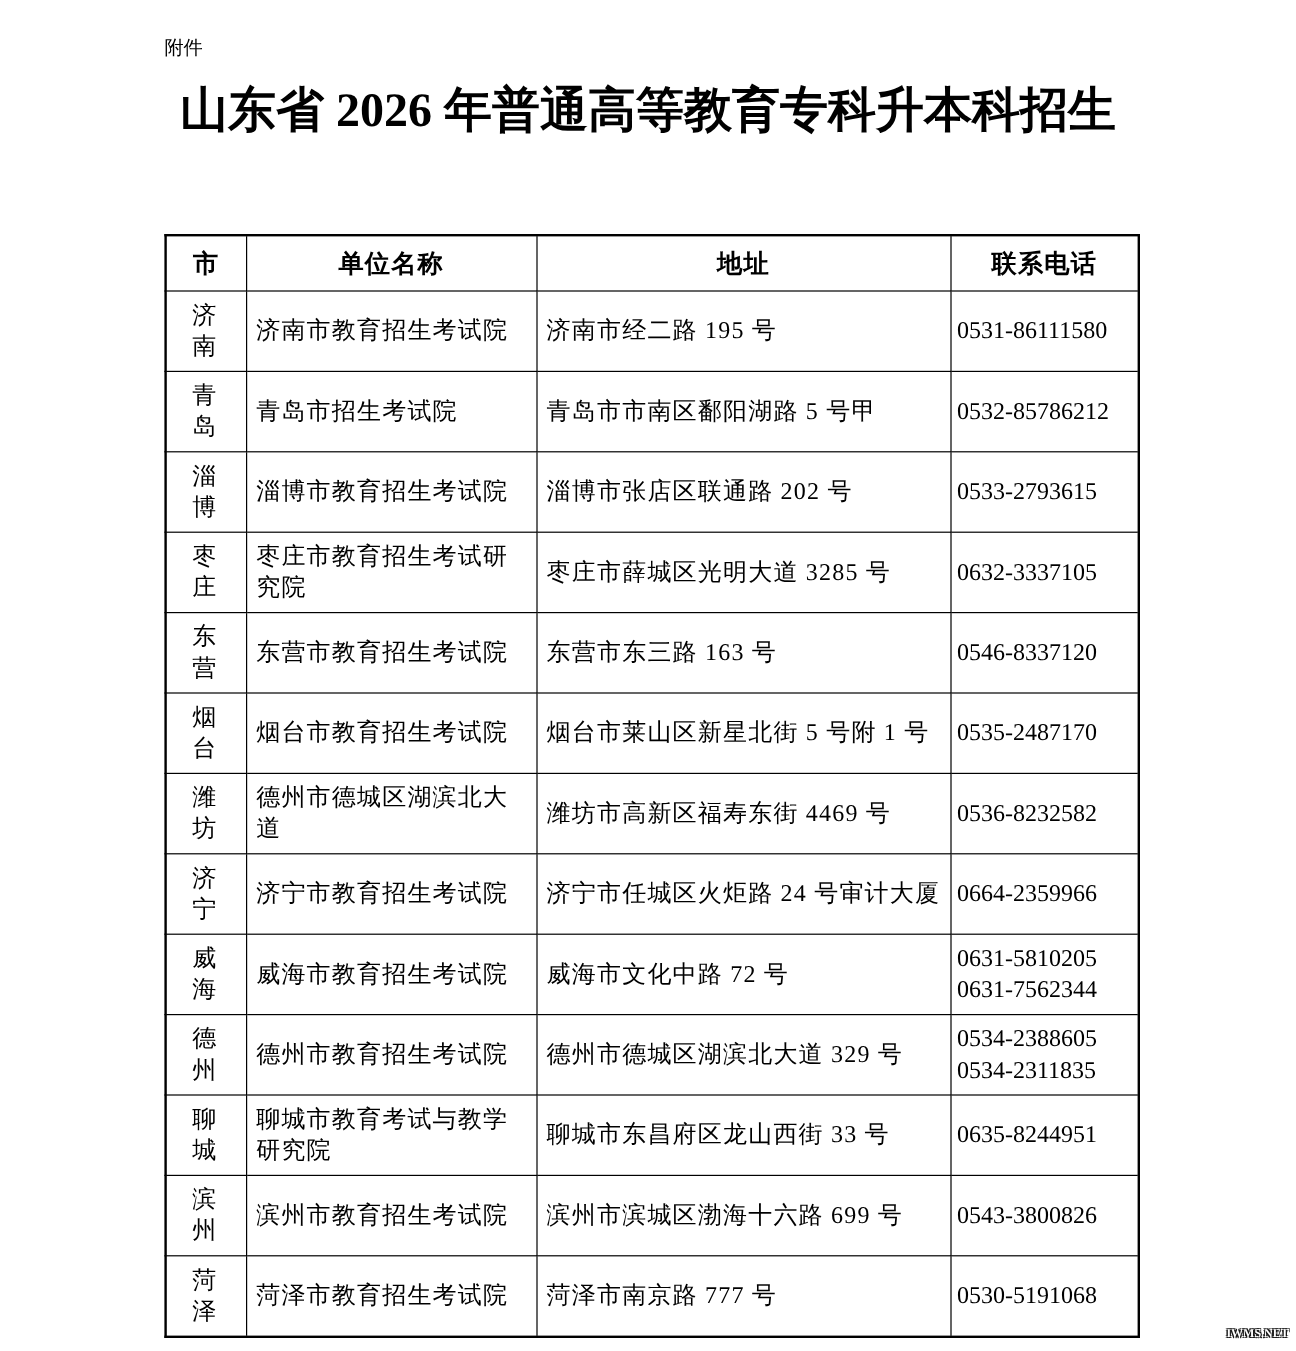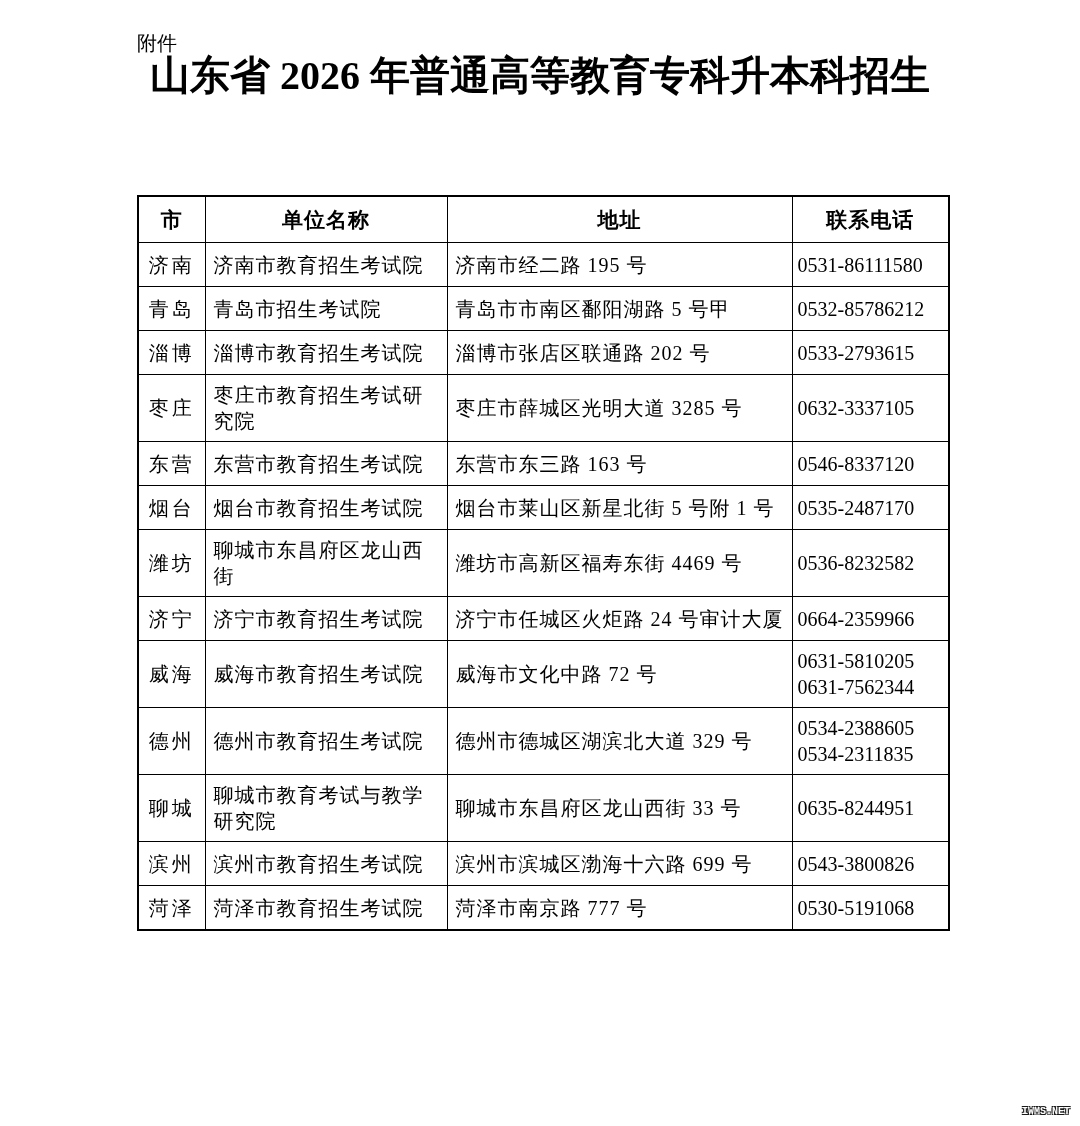--- a/index.html
+++ b/index.html
@@ -8,26 +8,26 @@
     width: 1080px; height: 1126px;
     position: relative;
     overflow: hidden;
     font-family: "Liberation Serif", "DejaVu Serif", serif;
     color: #000;
   }
   .attachment-label {
     position: absolute;
     left: 137px; top: 30px;
     font-family: "Liberation Sans", "DejaVu Sans", sans-serif;
-    font-size: 20px;
+    font-size: 16px;
     font-weight: 500;
   }
   .doc-title {
     position: absolute;
-    left: 100px; top: 52px; width: 880px;
+    left: 100px; top: 68px; width: 880px;
     text-align: center;
     font-weight: bold;
     font-size: 40px;
     line-height: 47px;
     font-family: "Liberation Serif", "DejaVu Serif", serif;
   }
   table.contact-table {
     position: absolute;
     left: 137px; top: 195px;
     width: 811px;
@@ -52,34 +52,34 @@
     line-height: 26px;
     height: 29px;              
     padding: 7px 8px;
     vertical-align: middle;
     text-align: left;
     word-break: break-all;
   }
   .contact-table td.city {
     text-align: center;
     letter-spacing: 3px;
-    padding: 7px 0;
+    padding: 7px 12px;
   }
   .contact-table td.phone {
     padding: 7px 5px;
     letter-spacing: 0;
   }
   .contact-table td.phone div {
     line-height: 26px;
     white-space: nowrap;
   }
   .watermark {
     position: absolute;
     left: 1022px; top: 1106px;
-    font-family: Liberation Mono, monospace;
+    font-family: Liberation Serif, serif;
     font-size: 10px;
     font-weight: bold;
     color: #ffffff;
     letter-spacing: 0;
     text-shadow:
       -1px -1px 0 #1a1a1a, 1px -1px 0 #1a1a1a,
       -1px  1px 0 #1a1a1a, 1px  1px 0 #1a1a1a;
   }
 </style>
 </head>
@@ -150,21 +150,21 @@
       <tr>
     <td class="city">烟台</td>
     <td class="unit">烟台市教育招生考试院</td>
     <td class="address">烟台市莱山区新星北街 5 号附 1 号</td>
     <td class="phone">
           <div>0535-2487170</div>
         </td>
   </tr>
       <tr>
     <td class="city">潍坊</td>
-    <td class="unit">聊城市东昌府区龙山西街</td>
+    <td class="unit">德州市德城区湖滨北大道</td>
     <td class="address">潍坊市高新区福寿东街 4469 号</td>
     <td class="phone">
           <div>0536-8232582</div>
         </td>
   </tr>
       <tr>
     <td class="city">济宁</td>
     <td class="unit">济宁市教育招生考试院</td>
     <td class="address">济宁市任城区火炬路 24 号审计大厦</td>
     <td class="phone">

